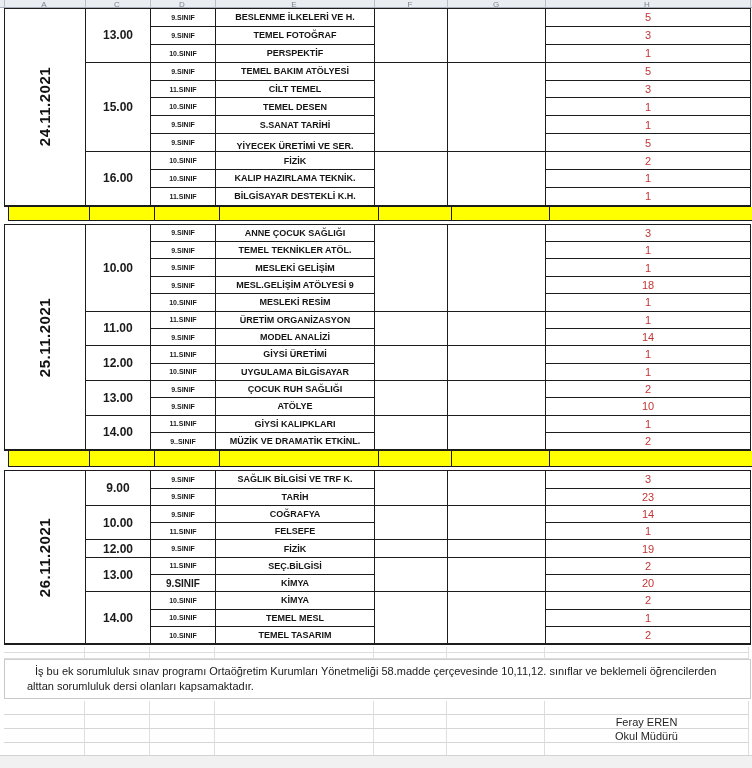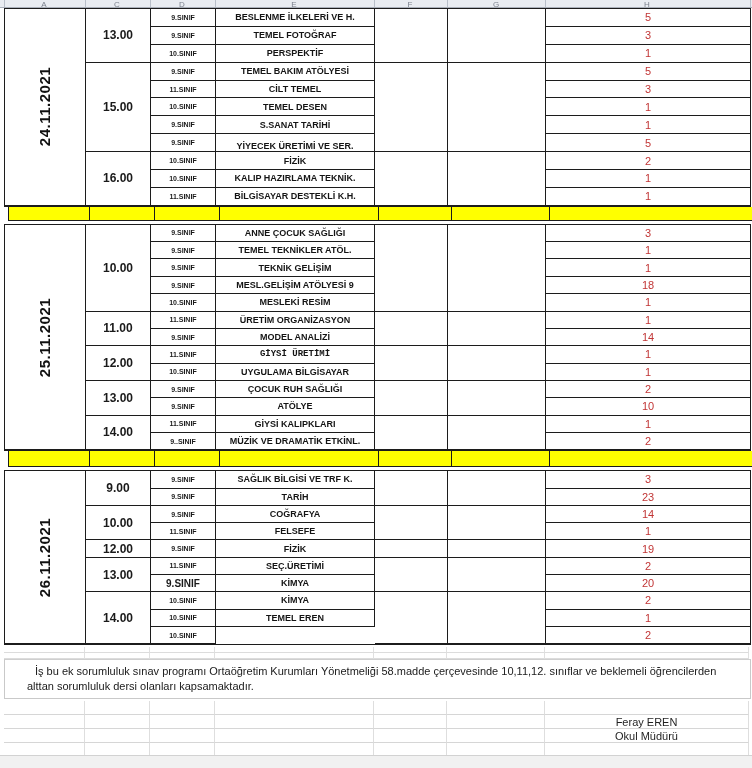--- a/index.html
+++ b/index.html
@@ -271,21 +271,21 @@
       <div class="cell course-cell" style="grid-area: 2 / 4;">
         <span>TEMEL TEKNİKLER  ATÖL.</span>
       </div>
       <div class="cell count-cell lastcol" style="grid-area: 2 / 7;">
         <span>1</span>
       </div>
       <div class="cell class-cell" style="grid-area: 3 / 3;">
         <span>9.SINIF</span>
       </div>
       <div class="cell course-cell" style="grid-area: 3 / 4;">
-        <span>TEKNİK GELİŞİM</span>
+        <span>MESLEKİ GELİŞİM</span>
       </div>
       <div class="cell count-cell lastcol" style="grid-area: 3 / 7;">
         <span>1</span>
       </div>
       <div class="cell class-cell" style="grid-area: 4 / 3;">
         <span>9.SINIF</span>
       </div>
       <div class="cell course-cell" style="grid-area: 4 / 4;">
         <span>MESL.GELİŞİM ATÖLYESİ 9</span>
       </div>
@@ -315,21 +315,21 @@
       </div>
       <div class="cell course-cell" style="grid-area: 7 / 4;">
         <span>MODEL ANALİZİ</span>
       </div>
       <div class="cell count-cell lastcol" style="grid-area: 7 / 7;">
         <span>14</span>
       </div>
       <div class="cell class-cell" style="grid-area: 8 / 3;">
         <span>11.SINIF</span>
       </div>
-      <div class="cell course-cell" style="grid-area: 8 / 4; font-family: Liberation Mono, monospace;">
+      <div class="cell course-cell" style="grid-area: 8 / 4;">
         <span>GİYSİ ÜRETİMİ</span>
       </div>
       <div class="cell count-cell lastcol" style="grid-area: 8 / 7;">
         <span>1</span>
       </div>
       <div class="cell class-cell" style="grid-area: 9 / 3;">
         <span>10.SINIF</span>
       </div>
       <div class="cell course-cell" style="grid-area: 9 / 4;">
         <span>UYGULAMA BİLGİSAYAR</span>
@@ -455,21 +455,21 @@
       <div class="cell course-cell" style="grid-area: 5 / 4;">
         <span>FİZİK</span>
       </div>
       <div class="cell count-cell lastcol" style="grid-area: 5 / 7;">
         <span>19</span>
       </div>
       <div class="cell class-cell" style="grid-area: 6 / 3;">
         <span>11.SINIF</span>
       </div>
       <div class="cell course-cell" style="grid-area: 6 / 4;">
-        <span>SEÇ.ÜRETİMİ</span>
+        <span>SEÇ.BİLGİSİ</span>
       </div>
       <div class="cell count-cell lastcol" style="grid-area: 6 / 7;">
         <span>2</span>
       </div>
       <div class="cell class-cell large" style="grid-area: 7 / 3;">
         <span>9.SINIF</span>
       </div>
       <div class="cell course-cell" style="grid-area: 7 / 4;">
         <span>KİMYA</span>
       </div>
@@ -482,27 +482,30 @@
       <div class="cell course-cell" style="grid-area: 8 / 4;">
         <span>KİMYA</span>
       </div>
       <div class="cell count-cell lastcol" style="grid-area: 8 / 7;">
         <span>2</span>
       </div>
       <div class="cell class-cell" style="grid-area: 9 / 3;">
         <span>10.SINIF</span>
       </div>
       <div class="cell course-cell" style="grid-area: 9 / 4;">
-        <span>TEMEL EREN</span>
+        <span>TEMEL MESL</span>
       </div>
       <div class="cell count-cell lastcol" style="grid-area: 9 / 7;">
         <span>1</span>
       </div>
       <div class="cell class-cell" style="grid-area: 10 / 3;">
         <span>10.SINIF</span>
+      </div>
+      <div class="cell course-cell" style="grid-area: 10 / 4;">
+        <span>TEMEL TASARIM</span>
       </div>
       <div class="cell count-cell lastcol" style="grid-area: 10 / 7;">
         <span>2</span>
       </div>
     </div>
   </div>
 
 <div class="thin-grid" id="thinGrid">
     <div class="tcell"></div>
     <div class="tcell"></div>

